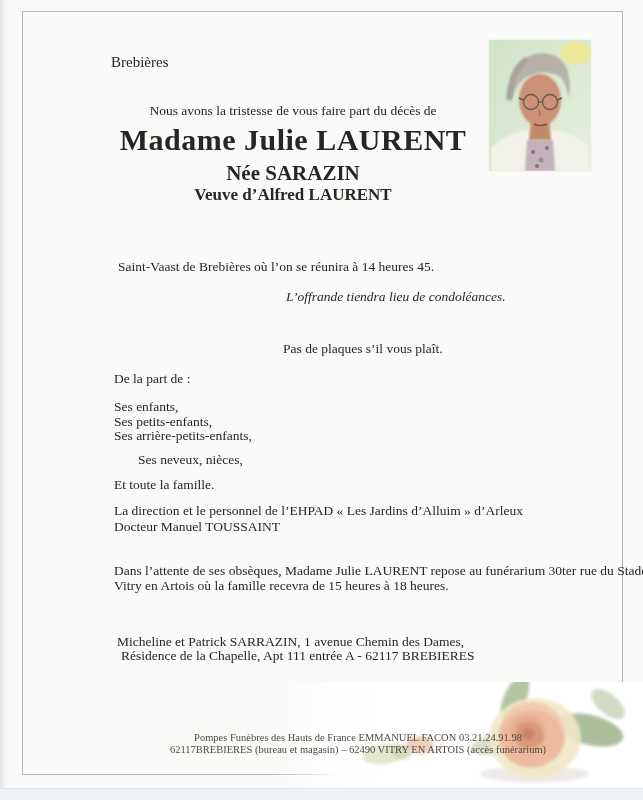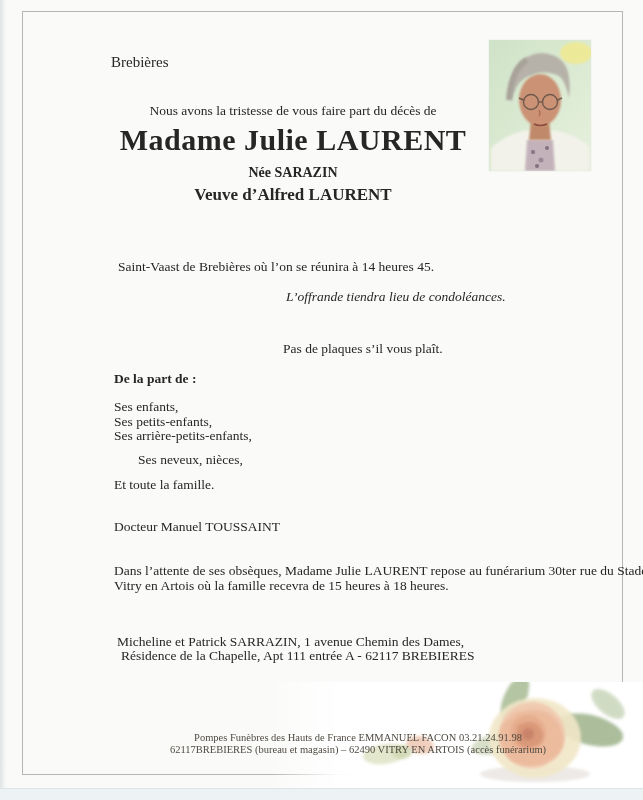--- a/index.html
+++ b/index.html
@@ -22,29 +22,29 @@
   }
   .frame{
     position:absolute;left:22px;top:11px;width:599px;height:762px;
     border:1px solid #b3b8b4;z-index:1;
   }
   .txt{position:absolute;white-space:nowrap;font-size:13.5px;line-height:16px;z-index:3;}
   .center-line{left:0;width:586px;text-align:center;}
   .city{left:111px;top:54px;font-size:15px;}
   .intro{top:103px;}
   .deceased-name{top:126px;font-size:30px;line-height:28px;font-weight:bold;letter-spacing:.5px;}
-  .maiden{top:164px;font-size:14px;line-height:18px;font-weight:bold;}
+  .maiden{top:164px;font-size:21px;line-height:18px;font-weight:bold;}
   .widow{top:186px;font-size:17px;line-height:18px;font-weight:bold;}
   .death{top:218px;}
   .ceremony1{left:114px;top:244px;}
   .ceremony2{left:118px;top:259px;}
   .offering{left:286px;top:289px;font-style:italic;}
   .burial{left:157px;top:315px;}
   .plaques{left:283px;top:341px;}
-  .behalf-h{left:114px;top:371px;font-weight:bold;}
+  .behalf-h{left:114px;top:371px;}
   .fam0{left:114px;top:399px;}
   .fam1{left:114px;top:414px;}
   .fam2{left:114px;top:428px;}
   .fam3{left:114px;top:452px;margin-left:24px;}
   .fam4{left:114px;top:477px;}
   .ehpad{left:114px;top:503px;}
   .doctor{left:114px;top:519px;}
   .funer1{left:114px;top:563px;}
   .funer2{left:114px;top:578px;}
   .contact1{left:117px;top:634px;}
@@ -139,20 +139,21 @@
   <div class="txt ceremony2">Saint-Vaast de Brebières où l’on se réunira à 14 heures 45.</div>
   <div class="txt offering">L’offrande tiendra lieu de condoléances.</div>
   <div class="txt plaques">Pas de plaques s’il vous plaît.</div>
 
   <div class="txt behalf-h">De la part de :</div>
   <div class="txt fam0">Ses enfants,</div>
   <div class="txt fam1">Ses petits-enfants,</div>
   <div class="txt fam2">Ses arrière-petits-enfants,</div>
   <div class="txt fam3">Ses neveux, nièces,</div>
   <div class="txt fam4">Et toute la famille.</div>
+  <div class="txt ehpad">La direction et le personnel de l’EHPAD « Les Jardins d’Alluim » d’Arleux</div>
   <div class="txt doctor">Docteur Manuel TOUSSAINT</div>
 
   <div class="txt funer1">Dans l’attente de ses obsèques, Madame Julie LAURENT repose au funérarium 30ter rue du Stade à</div>
   <div class="txt funer2">Vitry en Artois où la famille recevra de 15 heures à 18 heures.</div>
 
   <div class="txt contact1">Micheline et Patrick SARRAZIN, 1 avenue Chemin des Dames,</div>
   <div class="txt contact2">Résidence de la Chapelle, Apt 111 entrée A - 62117 BREBIERES</div>
 
   <div class="footer">
     <div>Pompes Funèbres des Hauts de France EMMANUEL FACON 03.21.24.91.98</div>

